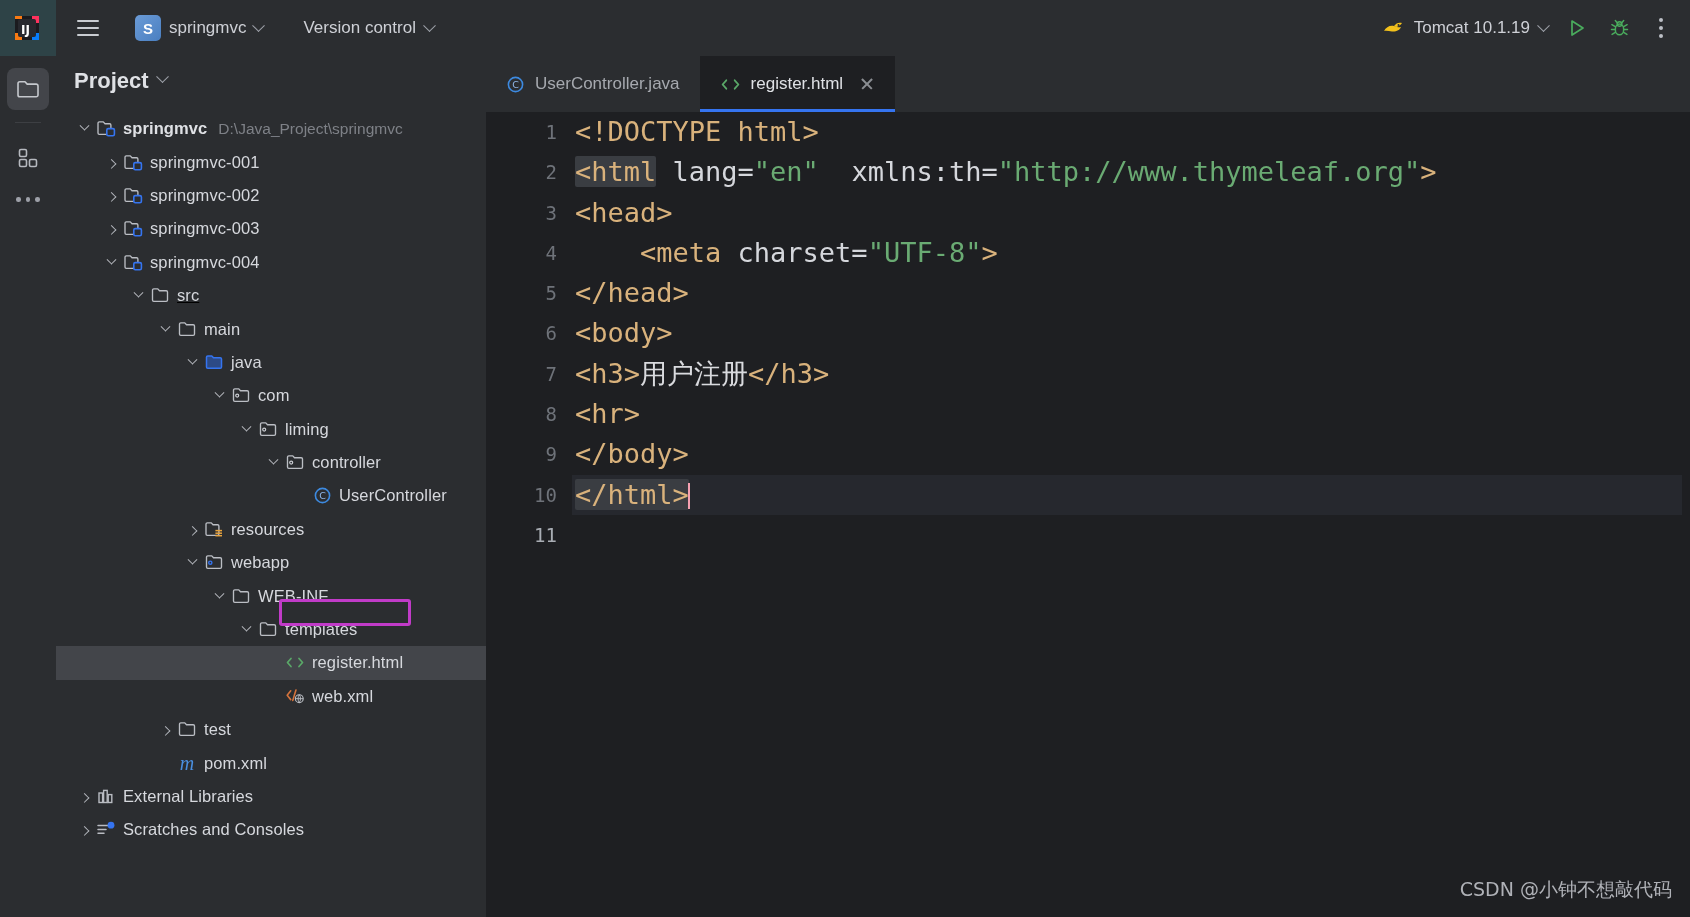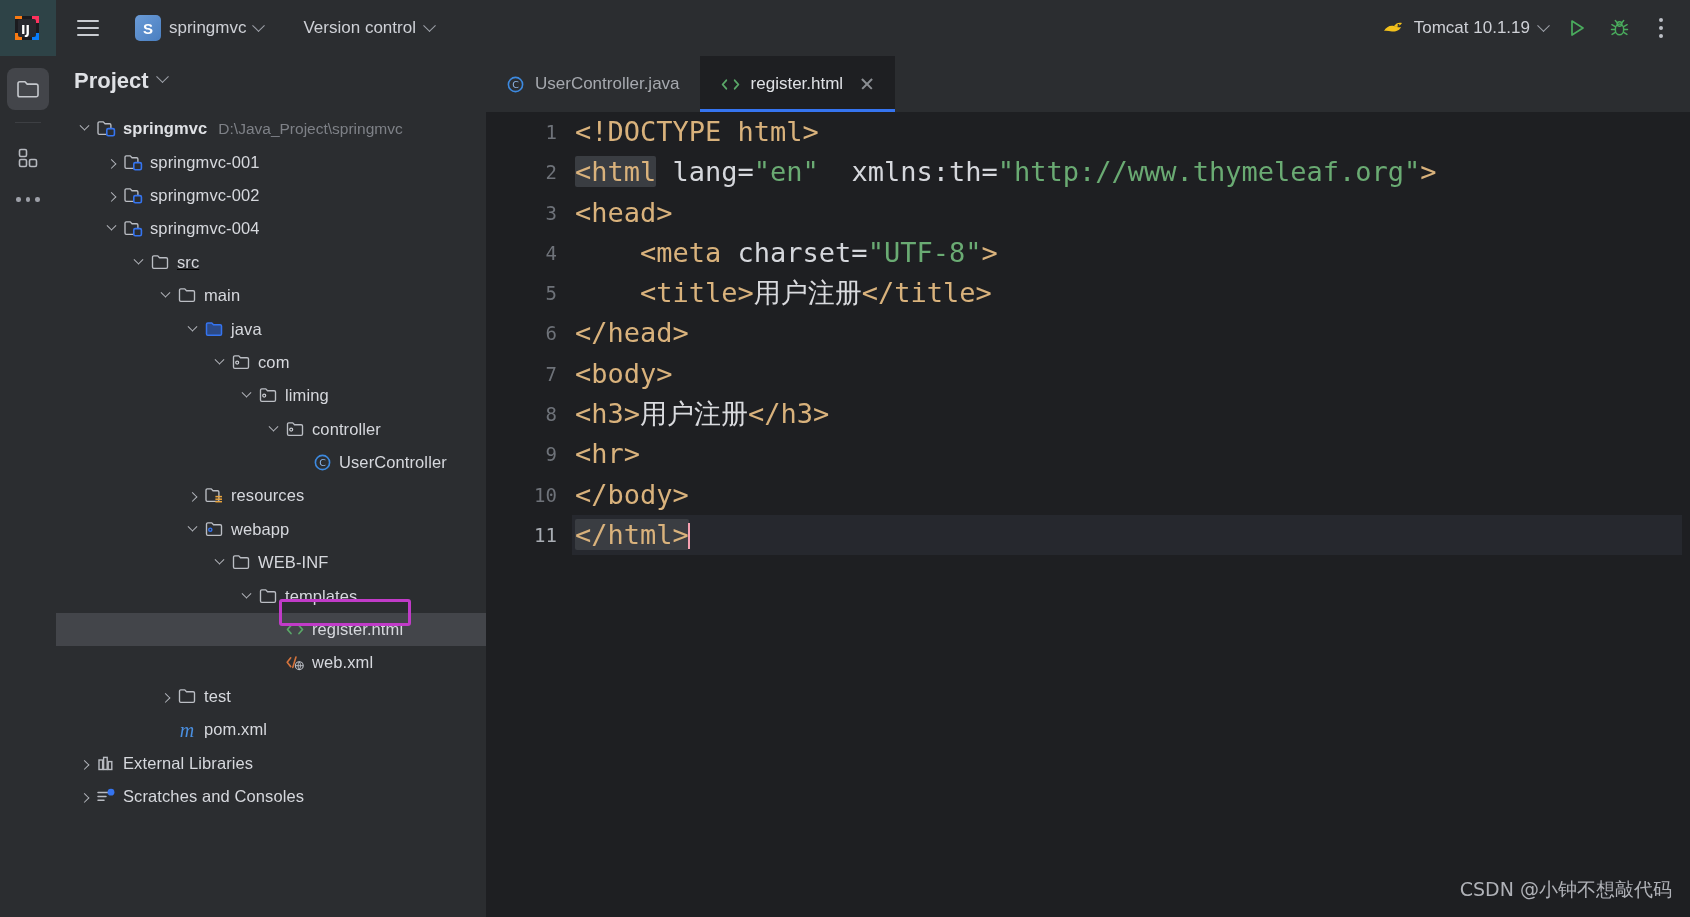--- a/index.html
+++ b/index.html
@@ -309,20 +309,32 @@
           </span>
           <span class="ico">
             <svg width="19" height="17" viewBox="0 0 19 17">
               <path d="M1 3.2 a1.3 1.3 0 0 1 1.3-1.3 H6.3 L8 3.7 H12.6 a1.3 1.3 0 0 1 1.3 1.3 V13 a1.3 1.3 0 0 1 -1.3 1.3 H2.3 A1.3 1.3 0 0 1 1 13 Z" fill="none" stroke="#bbbec4" stroke-width="1.35" stroke-linejoin="round"></path>
               <rect x="9.8" y="8.6" width="7.6" height="7.1" rx="1.5" fill="#2b2d30" stroke="#3574f0" stroke-width="1.6"></rect>
             </svg>
           </span>
           <span class="lbl">springmvc-002</span>
         </div>
         <div class="row" style="padding-left: 47px;">
+          <span class="arrow closed">
+            <i></i>
+          </span>
+          <span class="ico">
+            <svg width="19" height="17" viewBox="0 0 19 17">
+              <path d="M1 3.2 a1.3 1.3 0 0 1 1.3-1.3 H6.3 L8 3.7 H12.6 a1.3 1.3 0 0 1 1.3 1.3 V13 a1.3 1.3 0 0 1 -1.3 1.3 H2.3 A1.3 1.3 0 0 1 1 13 Z" fill="none" stroke="#bbbec4" stroke-width="1.35" stroke-linejoin="round"></path>
+              <rect x="9.8" y="8.6" width="7.6" height="7.1" rx="1.5" fill="#2b2d30" stroke="#3574f0" stroke-width="1.6"></rect>
+            </svg>
+          </span>
+          <span class="lbl">springmvc-003</span>
+        </div>
+        <div class="row" style="padding-left: 47px;">
           <span class="arrow open">
             <i></i>
           </span>
           <span class="ico">
             <svg width="19" height="17" viewBox="0 0 19 17">
               <path d="M1 3.2 a1.3 1.3 0 0 1 1.3-1.3 H6.3 L8 3.7 H12.6 a1.3 1.3 0 0 1 1.3 1.3 V13 a1.3 1.3 0 0 1 -1.3 1.3 H2.3 A1.3 1.3 0 0 1 1 13 Z" fill="none" stroke="#bbbec4" stroke-width="1.35" stroke-linejoin="round"></path>
               <rect x="9.8" y="8.6" width="7.6" height="7.1" rx="1.5" fill="#2b2d30" stroke="#3574f0" stroke-width="1.6"></rect>
             </svg>
           </span>
           <span class="lbl">springmvc-004</span>
@@ -579,21 +591,20 @@
           <div class="gnum">8</div>
           <div class="gnum">9</div>
           <div class="gnum">10</div>
           <div class="gnum cur">11</div>
         </div>
       <div id="code">
           <div class="cline"><span class="t">&lt;!DOCTYPE html&gt;</span></div>
           <div class="cline"><span class="t hl">&lt;html</span><span class="txt"> </span><span class="an">lang=</span><span class="av">"en"</span><span class="txt">  </span><span class="an">xmlns:th=</span><span class="av">"http://www.thymeleaf.org"</span><span class="t">&gt;</span></div>
           <div class="cline"><span class="t">&lt;head&gt;</span></div>
           <div class="cline"><span class="txt">    </span><span class="t">&lt;meta</span><span class="txt"> </span><span class="an">charset=</span><span class="av">"UTF-8"</span><span class="t">&gt;</span></div>
-          <div class="cline"><span class="txt">    </span><span class="t">&lt;title&gt;</span><span class="txt">用户注册</span><span class="t">&lt;/title&gt;</span></div>
           <div class="cline"><span class="t">&lt;/head&gt;</span></div>
           <div class="cline"><span class="t">&lt;body&gt;</span></div>
           <div class="cline"><span class="t">&lt;h3&gt;</span><span class="txt">用户注册</span><span class="t">&lt;/h3&gt;</span></div>
           <div class="cline"><span class="t">&lt;hr&gt;</span></div>
           <div class="cline"><span class="t">&lt;/body&gt;</span></div>
           <div class="cline caretline"><span class="t hl">&lt;/html&gt;</span><span class="caret"></span></div>
         </div>
       <div id="watermark">CSDN @小钟不想敲代码</div>
     </div>
   </div>

